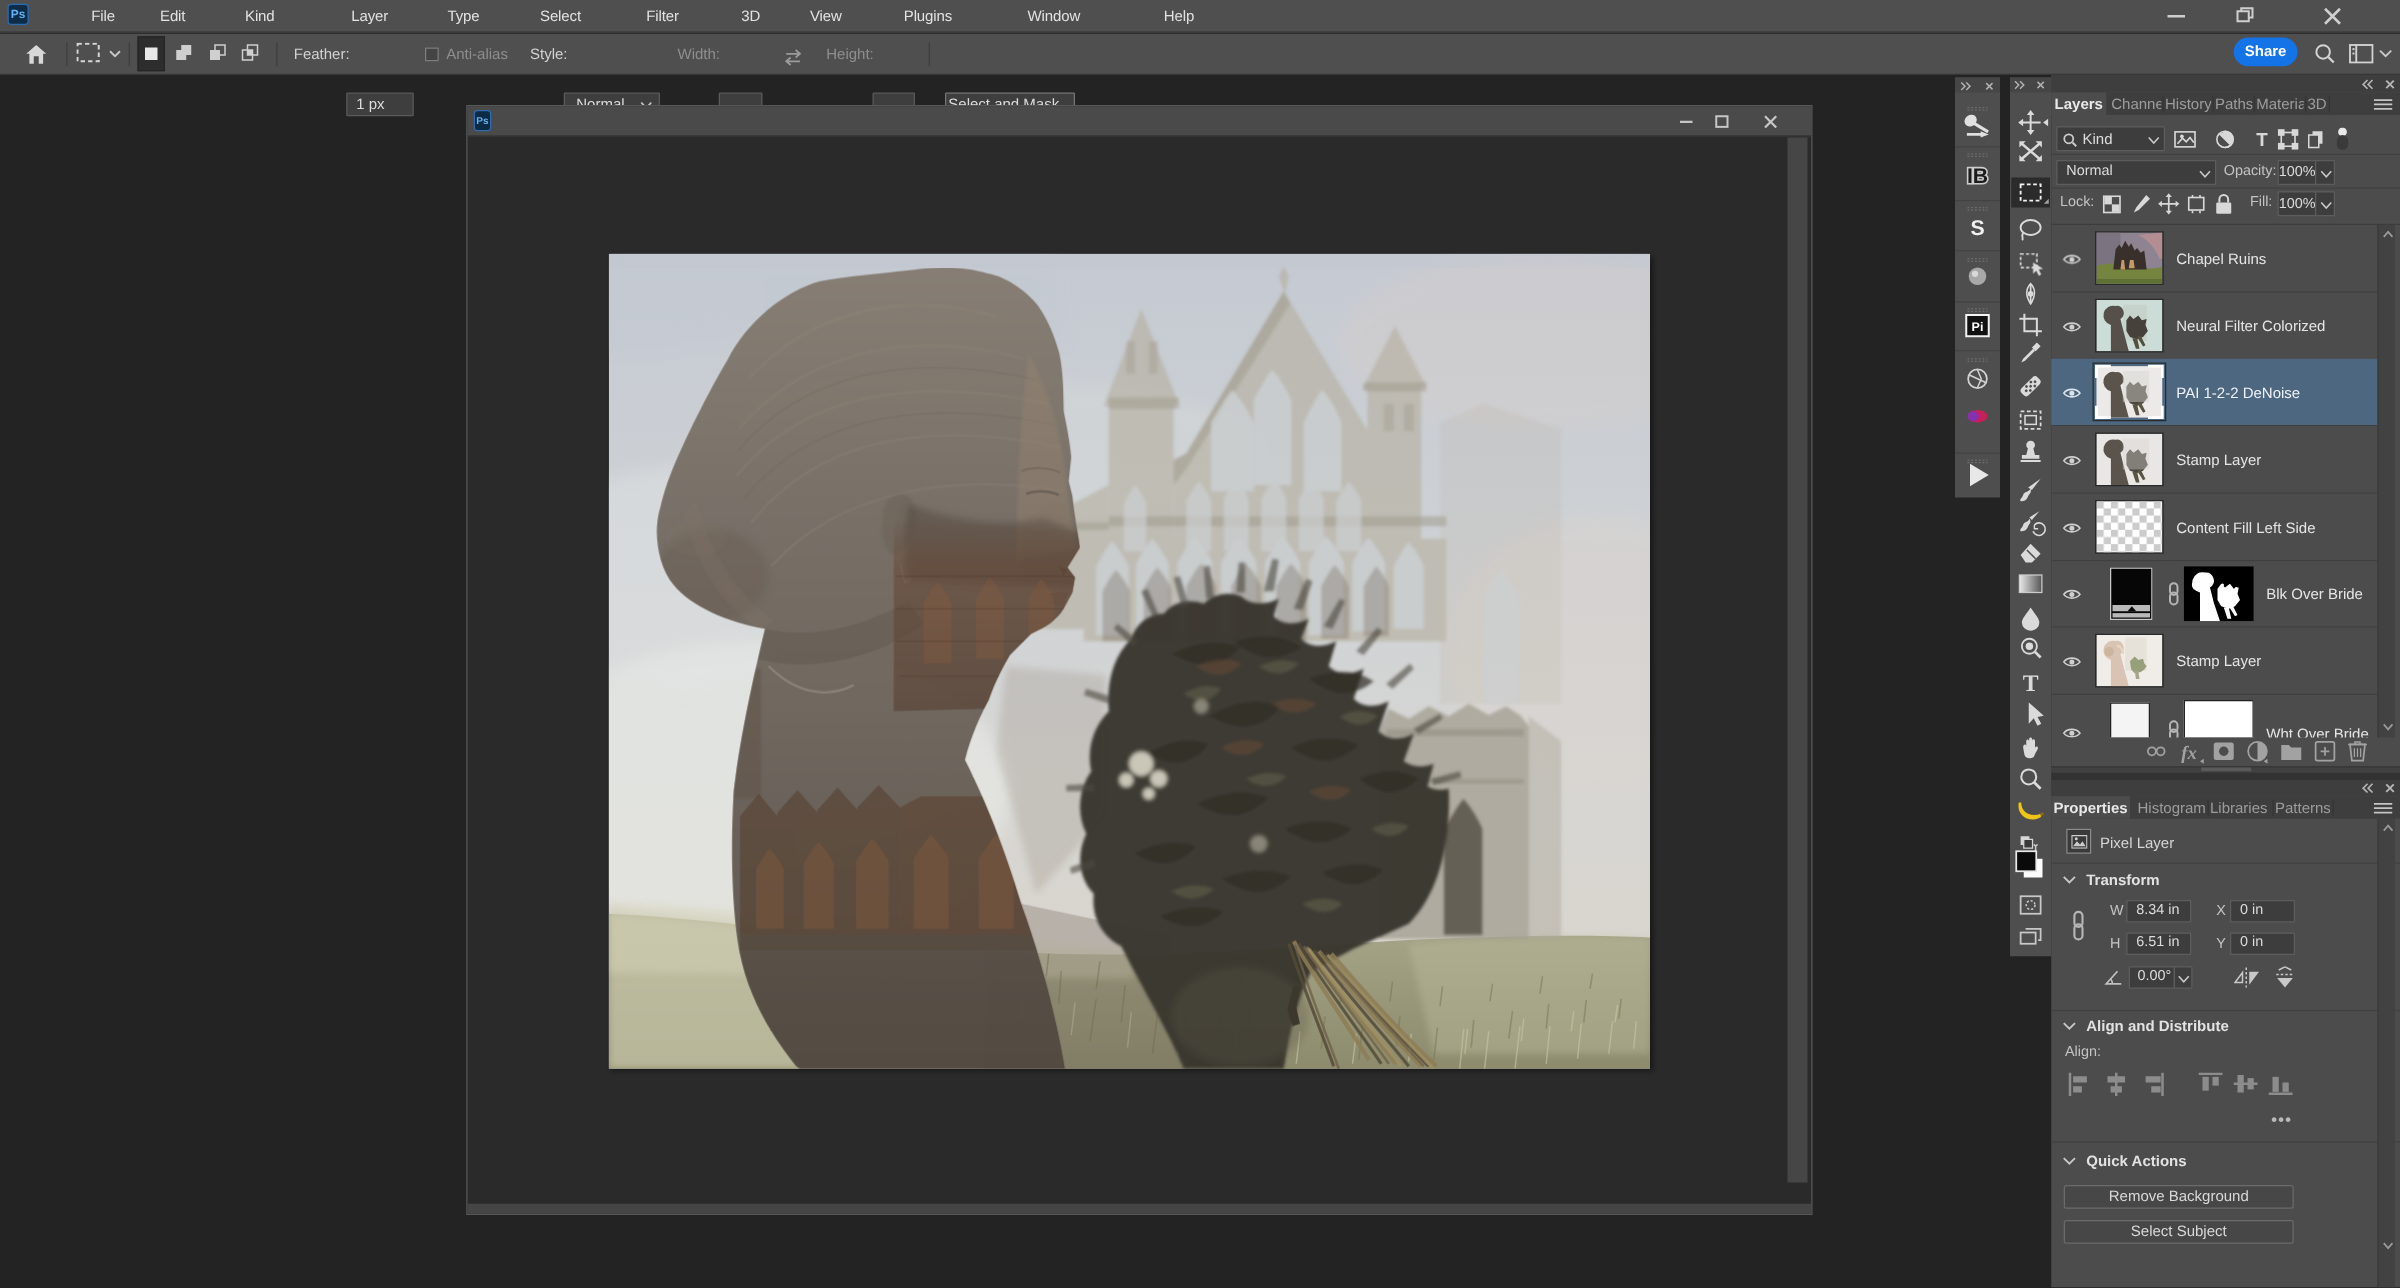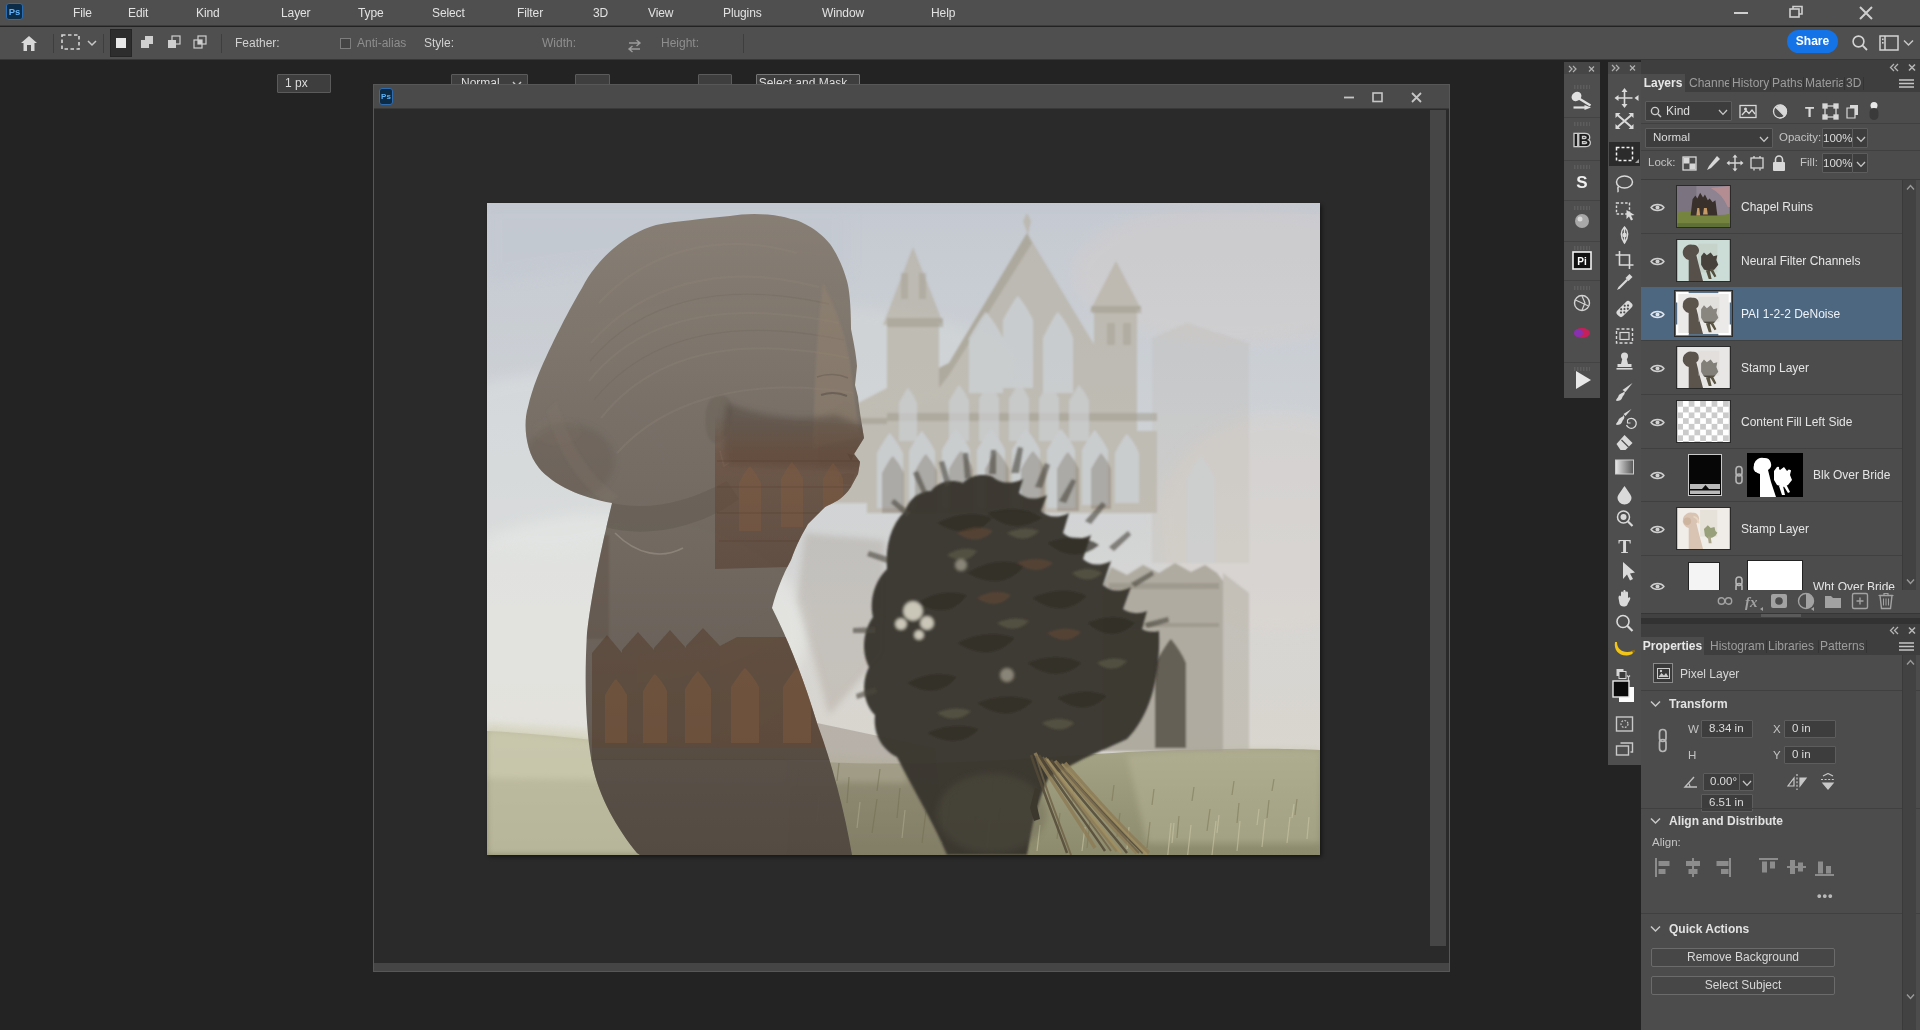--- a/index.html
+++ b/index.html
@@ -872,21 +872,21 @@
             <circle cx="7.5" cy="5.5" r="2" fill="#cfcfcf"></circle>
           </svg>
       <svg class="lthumb" width="55" height="43" viewBox="0 0 55 43">
         <rect width="55" height="43" fill="#ccdcd6"></rect>
         <rect x="22" y="4" width="20" height="30" fill="#c2cfc6" opacity="0.7"></rect>
         <path d="M16 5 a6 6 0 0 1 4 11 l3 12 l4 15 l-15 0 l0 -22 a5 5 0 0 1 4 -16 Z" fill="#57504a"></path>
         <circle cx="10.5" cy="14" r="4" fill="#57504a"></circle>
         <path d="M25 17 l3 -4 l3 3 l4 -3 l3 4 l4 -1 l-1 5 l2 5 l-4 5 l-5 2 l-6 -2 l-3 -5 Z" fill="#46423b"></path>
         <path d="M30 32 l3 9 l3 0 l-2 -9 Z M34 31 l5 8 l2 -1 l-4 -8 Z" fill="#55503e"></path>
       </svg>
-      <div class="lname">Neural Filter Channels</div>
+      <div class="lname">Neural Filter Colorized</div>
     </div>
 
     <div class="lrow" style="top:227.3px;background:#4d6781;">
       <svg class="leye" width="15" height="11" viewBox="0 0 15 11">
             <path d="M1 5.5 C4 1.5, 11 1.5, 14 5.5 C11 9.5, 4 9.5, 1 5.5 Z" fill="none" stroke="#dde4ec" stroke-width="1.3"></path>
             <circle cx="7.5" cy="5.5" r="2" fill="#dde4ec"></circle>
           </svg>
       <svg class="lthumb" style="left:33px;top:3px;width:59px;height:47px;" width="59" height="47" viewBox="0 0 59 47">
         <rect x="2" y="2" width="55" height="43" fill="#eceae8"></rect>
         <g transform="translate(2,2)">
@@ -1076,21 +1076,21 @@
     <div class="sect abs" style="left:28px;top:637px;">Transform</div>
     <svg class="abs" style="left:15px;top:668px;" width="13" height="26" viewBox="0 0 13 26">
       <rect x="3.5" y="1.5" width="6.5" height="12" rx="3.2" fill="none" stroke="#b5b5b5" stroke-width="1.7"></rect>
       <rect x="3.5" y="11.5" width="6.5" height="12" rx="3.2" fill="none" stroke="#b5b5b5" stroke-width="1.7"></rect>
     </svg>
     <div class="plabel abs" style="left:47px;top:663px;">W</div>
     <div class="pfield" style="left:60px;top:660px;width:52px;height:18px;padding:1px 0 0 7px;">8.34 in</div>
     <div class="plabel abs" style="left:132px;top:663px;">X</div>
     <div class="pfield" style="left:143px;top:660px;width:52px;height:18px;padding:1px 0 0 7px;">0 in</div>
     <div class="plabel abs" style="left:47px;top:689px;">H</div>
-    <div class="pfield" style="left:60px;top:686px;width:52px;height:18px;padding:1px 0 0 7px;margin-top:48px;">6.51 in</div>
+    <div class="pfield" style="left:60px;top:686px;width:52px;height:18px;padding:1px 0 0 7px;">6.51 in</div>
     <div class="plabel abs" style="left:132px;top:689px;">Y</div>
     <div class="pfield" style="left:143px;top:686px;width:52px;height:18px;padding:1px 0 0 7px;">0 in</div>
     <svg class="abs" style="left:42px;top:716px;" width="16" height="13" viewBox="0 0 16 13">
       <path d="M14 11 L2 11 L11 1" fill="none" stroke="#c0c0c0" stroke-width="1.4"></path>
       <path d="M7 11 A7 7 0 0 0 5.5 7" fill="none" stroke="#c0c0c0" stroke-width="1.2"></path>
     </svg>
     <div class="pfield" style="left:62px;top:713px;width:37px;height:18px;padding:1px 0 0 6px;">0.00°</div>
     <div class="pfield" style="left:98px;top:713px;width:15px;height:18px;">
       <svg class="abs" style="left:2px;top:6px;" width="10" height="7" viewBox="0 0 10 7">
             <path d="M1 1 L5 5.4 L9 1" fill="none" stroke="#c8c8c8" stroke-width="1.3"></path>

